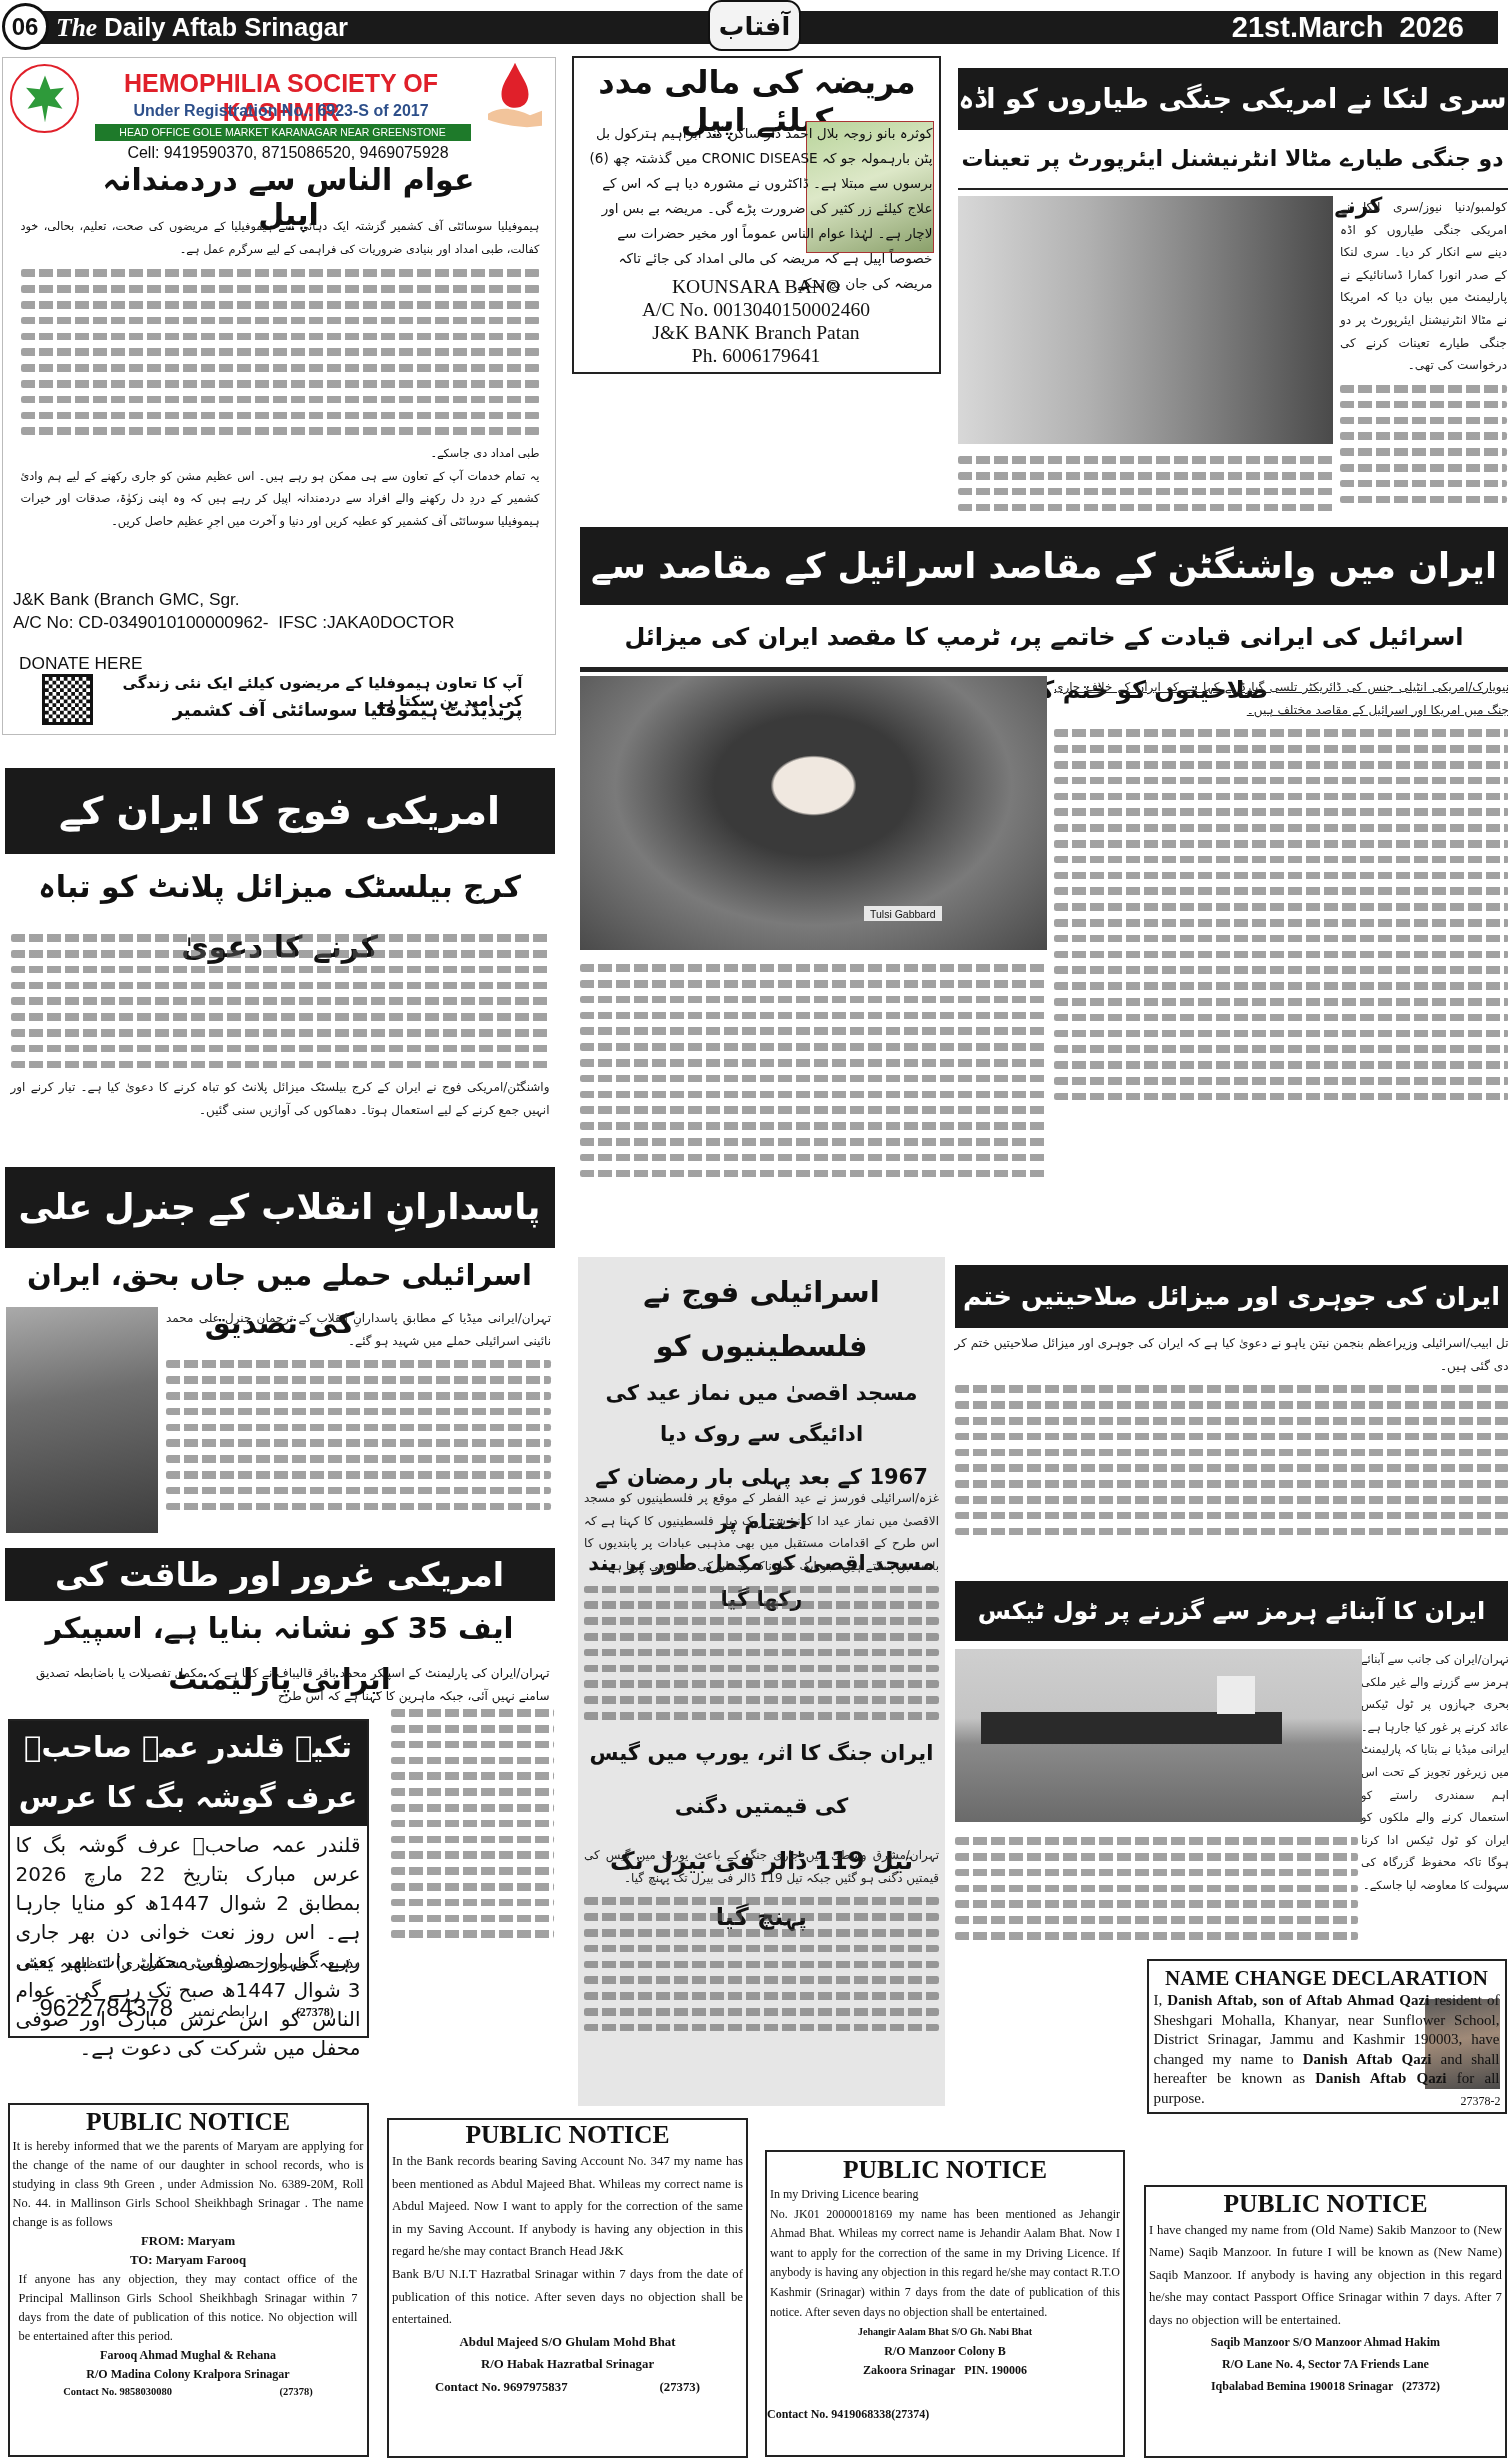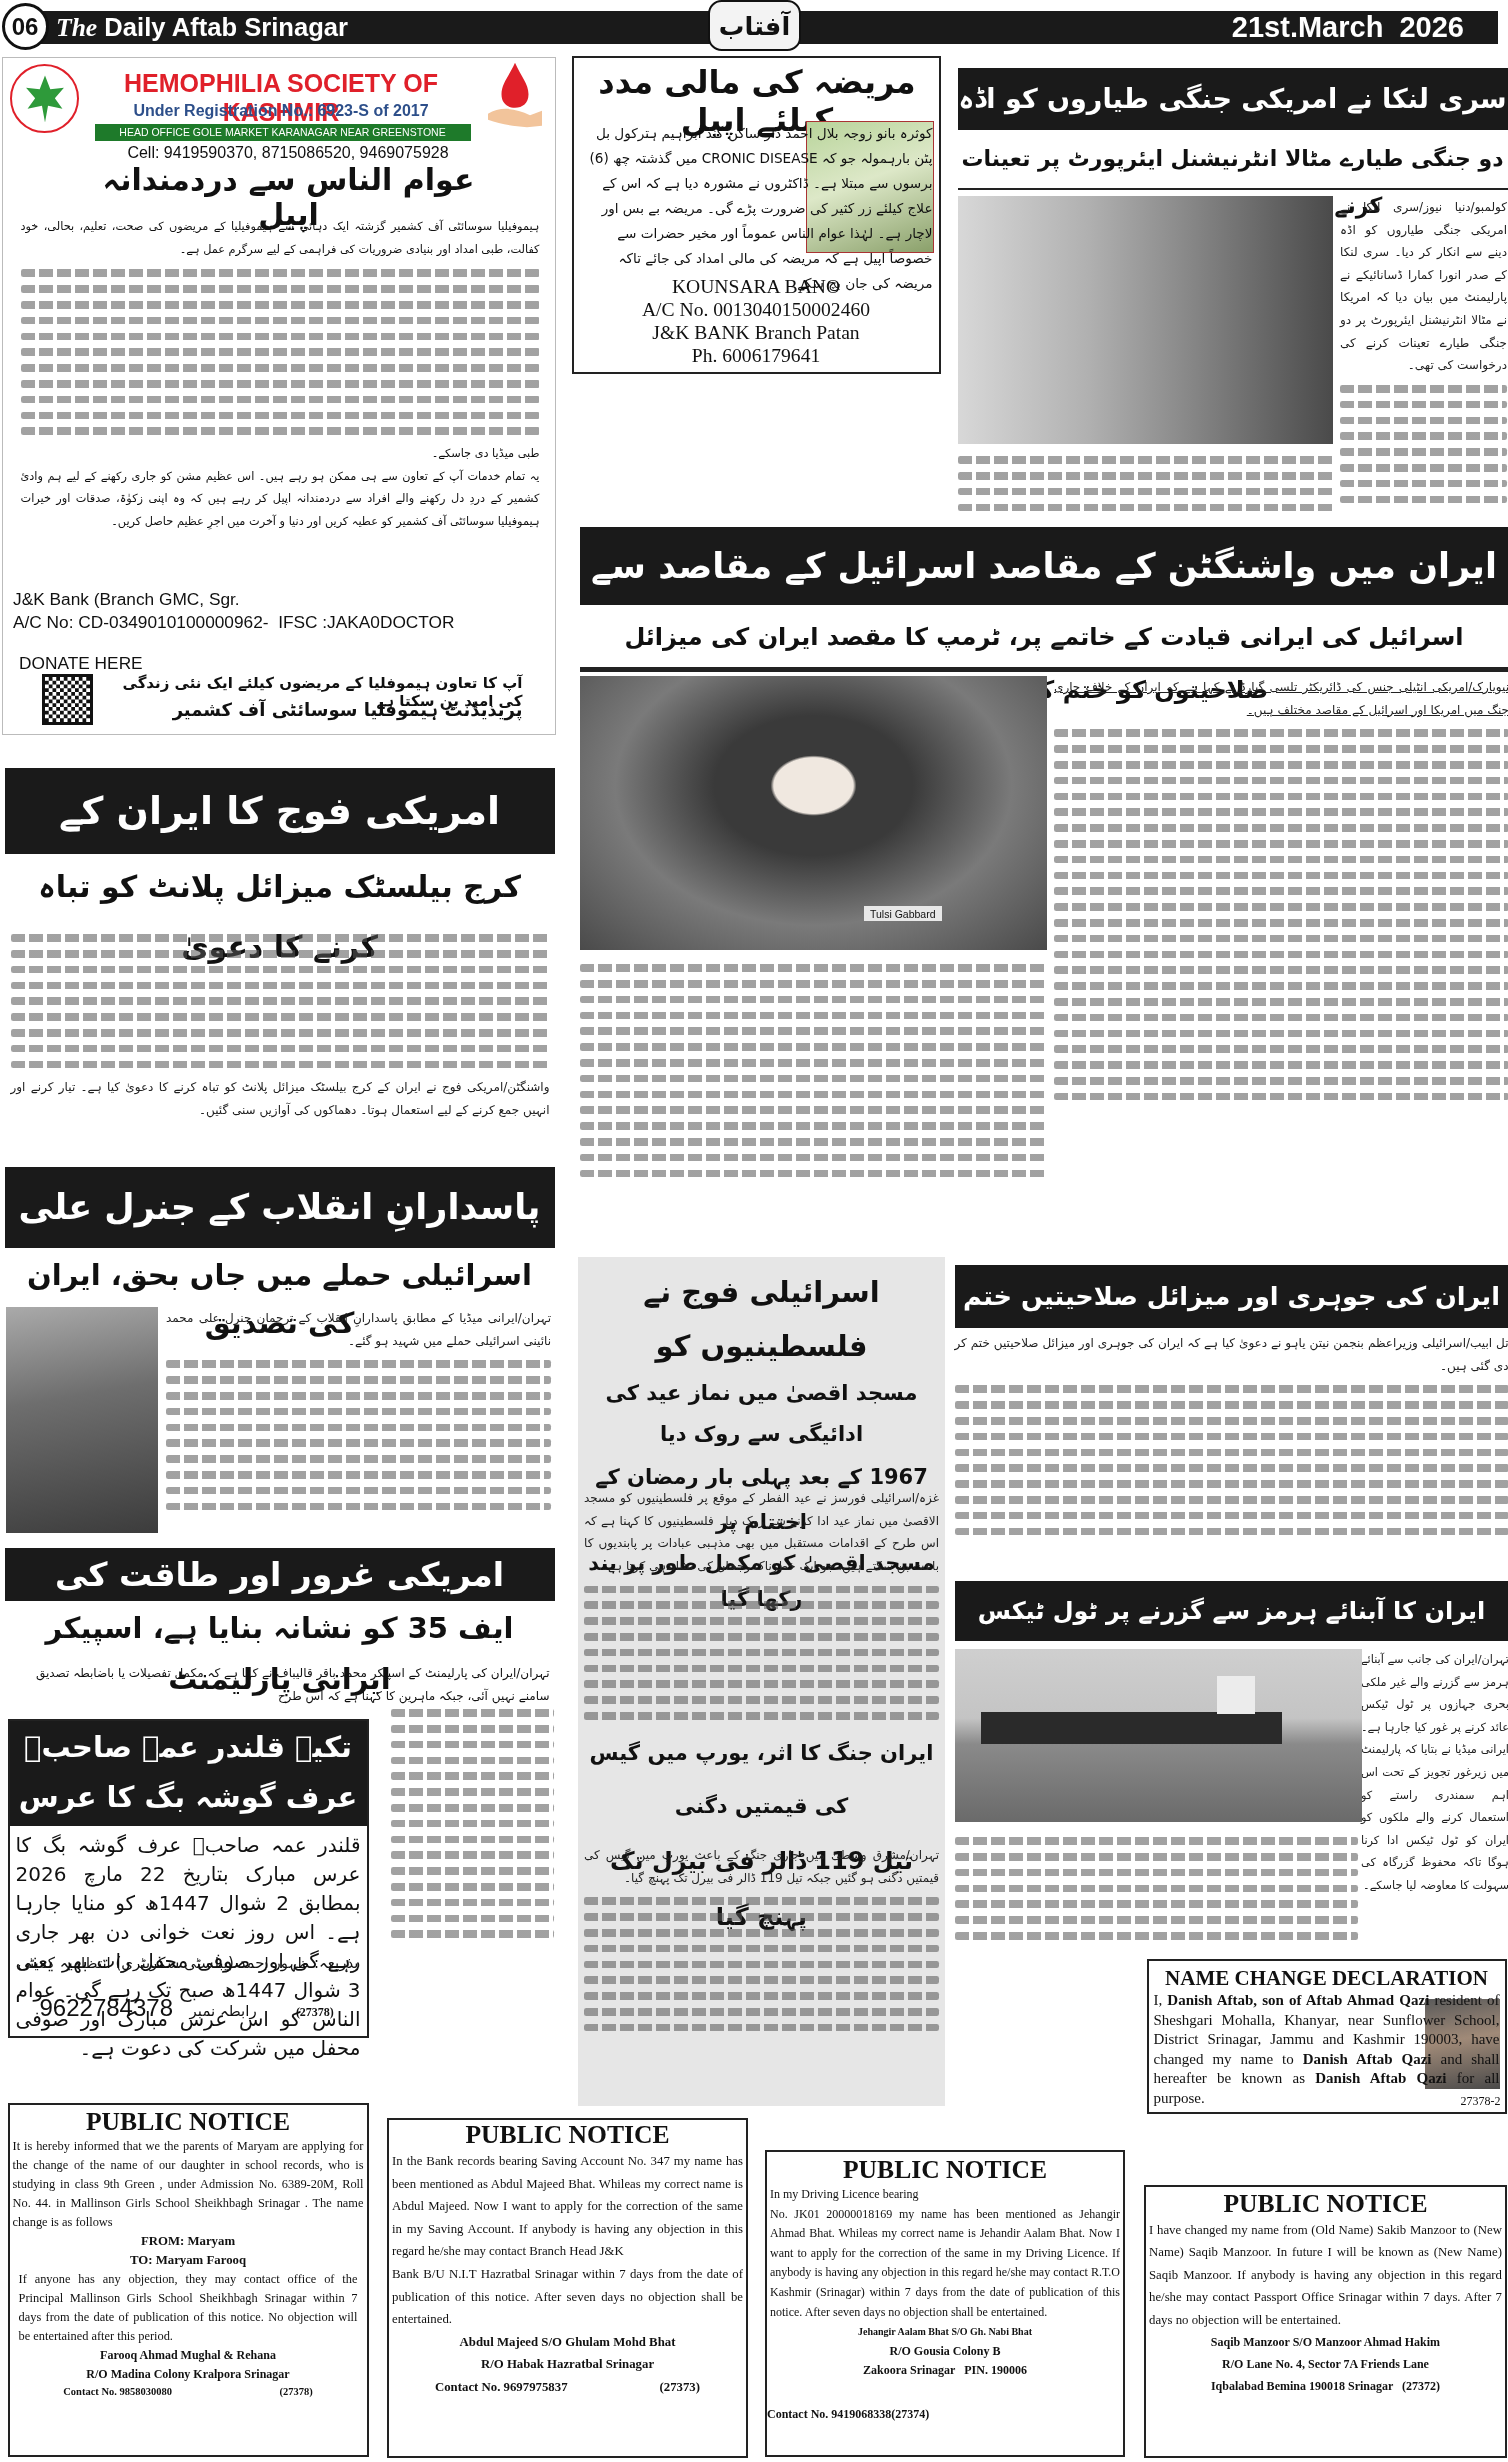--- a/index.html
+++ b/index.html
@@ -61,21 +61,21 @@
       <div class="faketext"></div>
       <div class="faketext"></div>
       <div class="faketext"></div>
     <div class="faketext"></div>
       <div class="faketext"></div>
       <div class="faketext"></div>
       <div class="faketext"></div>
     <div class="faketext"></div>
       <div class="faketext"></div>
       <div class="faketext"></div>
-    <p>طبی میڈیا دی جاسکے۔</p>
+    <p>طبی امداد دی جاسکے۔</p>
     <p>یہ تمام خدمات آپ کے تعاون سے ہی ممکن ہو رہے ہیں۔ اس عظیم مشن کو جاری رکھنے کے لیے ہم وادیٔ کشمیر کے دردِ دل رکھنے والے افراد سے دردمندانہ اپیل کر رہے ہیں کہ وہ اپنی زکوٰۃ، صدقات اور خیرات ہیموفیلیا سوسائٹی آف کشمیر کو عطیہ کریں اور دنیا و آخرت میں اجرِ عظیم حاصل کریں۔</p>
   </div>
   <div class="abs" style="left:10.5px;top:531px;font-family:'Liberation Sans',sans-serif;font-size:17.3px;">J&amp;K Bank (Branch GMC, Sgr.</div>
   <div class="abs" style="left:10.5px;top:554px;font-family:'Liberation Sans',sans-serif;font-size:17.3px;white-space:pre;">A/C No: CD-0349010100000962-  IFSC :JAKA0DOCTOR</div>
   <div class="abs" style="left:16.6px;top:595px;font-family:'Liberation Sans',sans-serif;font-size:17.3px;">DONATE HERE</div>
   <div class="abs" style="left:39px;top:616px;width:51px;height:51px;background:repeating-conic-gradient(#111 0 25%,#fff 0 50%) 0 0/7.5px 7.5px;border:3px solid #111;"></div>
   <div class="abs urdu" style="left:98px;top:616px;width:422px;font-size:15px;font-weight:bold;">آپ کا تعاون ہیموفلیا کے مریضوں کیلئے ایک نئی زندگی کی امید بن سکتا ہے</div>
   <div class="abs urdu" style="left:98px;top:641px;width:422px;font-size:18px;font-weight:bold;">پریذیڈنٹ ہیموفلیا سوسائٹی آف کشمیر</div>
 </div>
 
@@ -348,21 +348,21 @@
     <span>Contact No. 9697975837</span>
     <span>(27373)</span>
   </div>
 </div>
 
 <div class="abs box" style="left:765px;top:2150px;width:360px;height:307px;">
   <div class="notice-title" style="font-size:25.6px;margin-top:3px;">PUBLIC NOTICE</div>
   <div class="notice-body" style="font-size:12px;line-height:19.6px;padding:0 3px;">In my Driving Licence bearing</div>
   <div class="notice-body" style="font-size:12px;line-height:19.6px;padding:0 3px;">No. JK01 20000018169 my name has been mentioned as Jehangir Ahmad Bhat.  Whileas my correct name is Jehandir Aalam Bhat. Now I want to apply for the correction of the same in my Driving Licence. If anybody is having any objection in this regard he/she may contact R.T.O Kashmir (Srinagar)  within 7 days from the date of publication of this notice. After seven days no objection shall be entertained.</div>
   <div class="notice-sign" style="font-size:10px;line-height:19.6px;">Jehangir Aalam Bhat S/O Gh. Nabi Bhat</div>
-  <div class="notice-sign" style="font-size:12px;line-height:19.6px;">R/O Gousia Colony B</div>
+  <div class="notice-sign" style="font-size:12px;line-height:19.6px;">R/O Manzoor Colony B</div>
   <div class="notice-sign" style="font-size:12px;line-height:19.6px;white-space:pre;">Zakoora Srinagar   PIN. 190006</div>
   <div class="notice-sign" style="font-size:12px;line-height:19.6px;display:flex;justify-content:flex-start;margin-top:24px;">
     <span>Contact No. 9419068338</span>
     <span>(27374)</span>
   </div>
 </div>
 
 <div class="abs box" style="left:1144px;top:2185px;width:363px;height:273px;">
   <div class="notice-title" style="font-size:25.6px;margin-top:1.5px;">PUBLIC NOTICE</div>
   <div class="notice-body" style="font-size:12.8px;line-height:22.6px;padding:0 3px;">I have changed my name from  (Old Name) Sakib Manzoor to (New Name) Saqib Manzoor. In future I will be known as (New Name) Saqib Manzoor. If anybody is having any objection in this regard he/she may contact Passport Office Srinagar within  7 days. After 7 days no objection will be entertained.</div>

